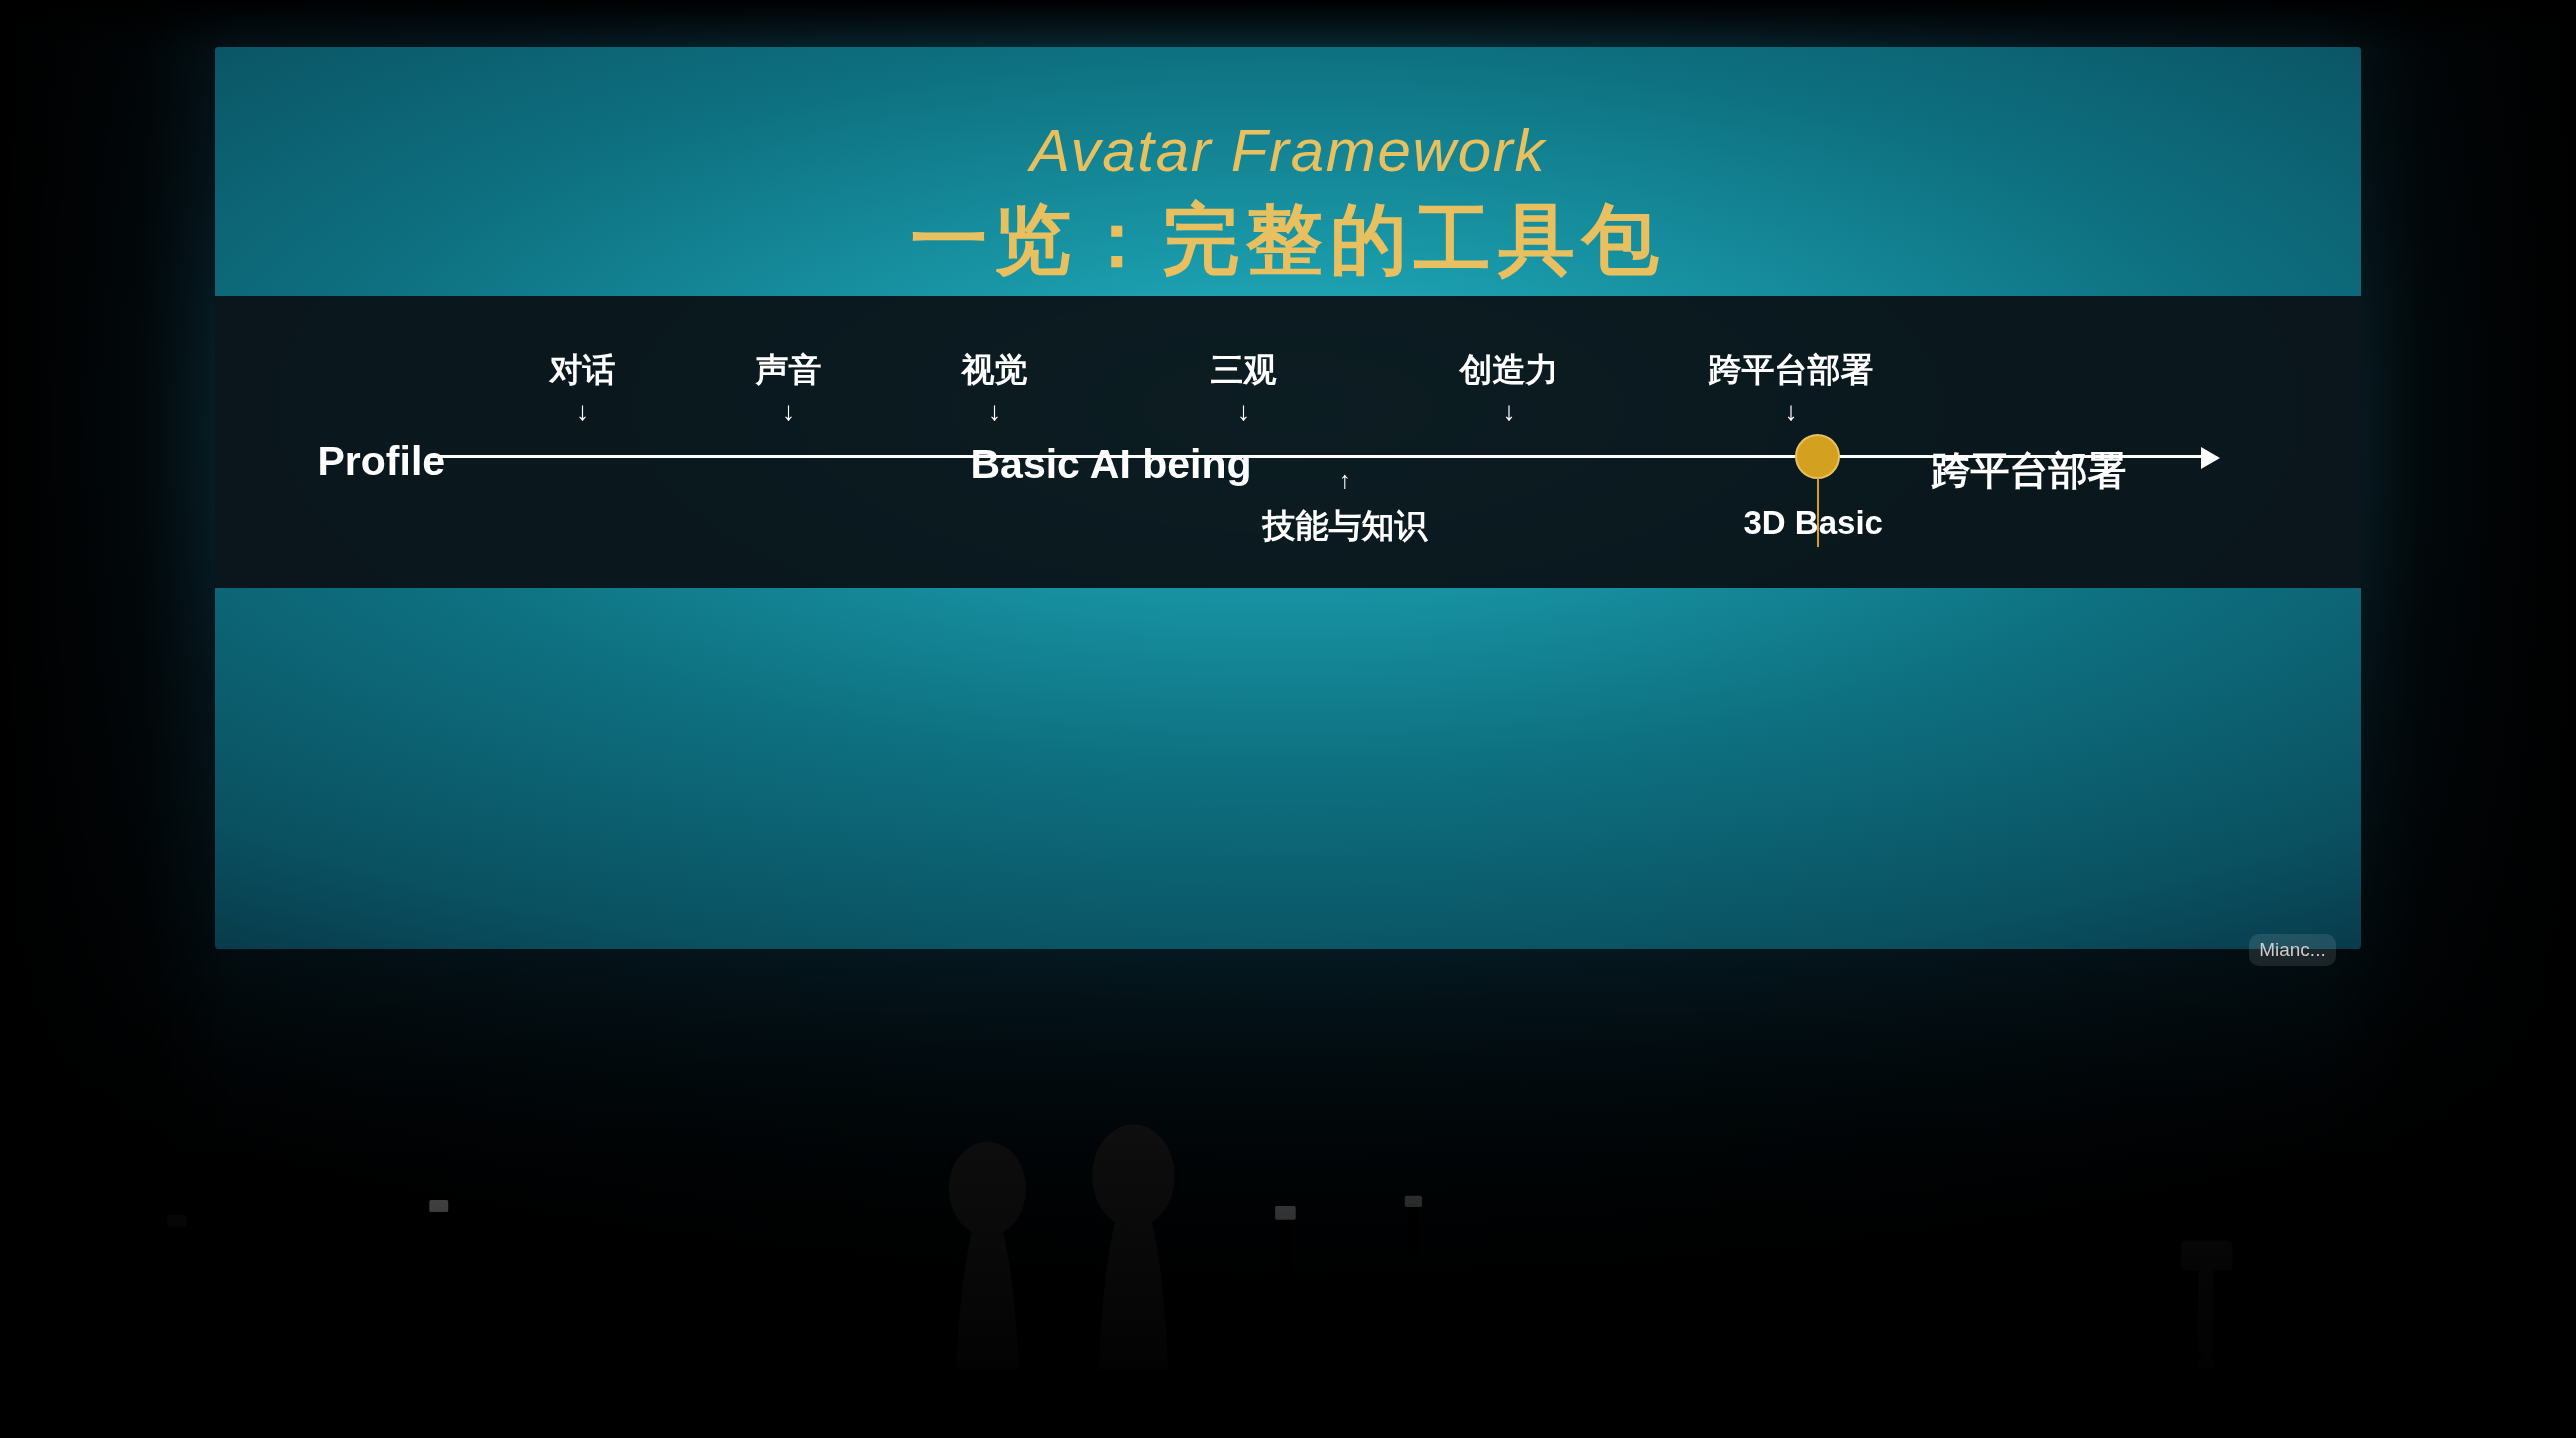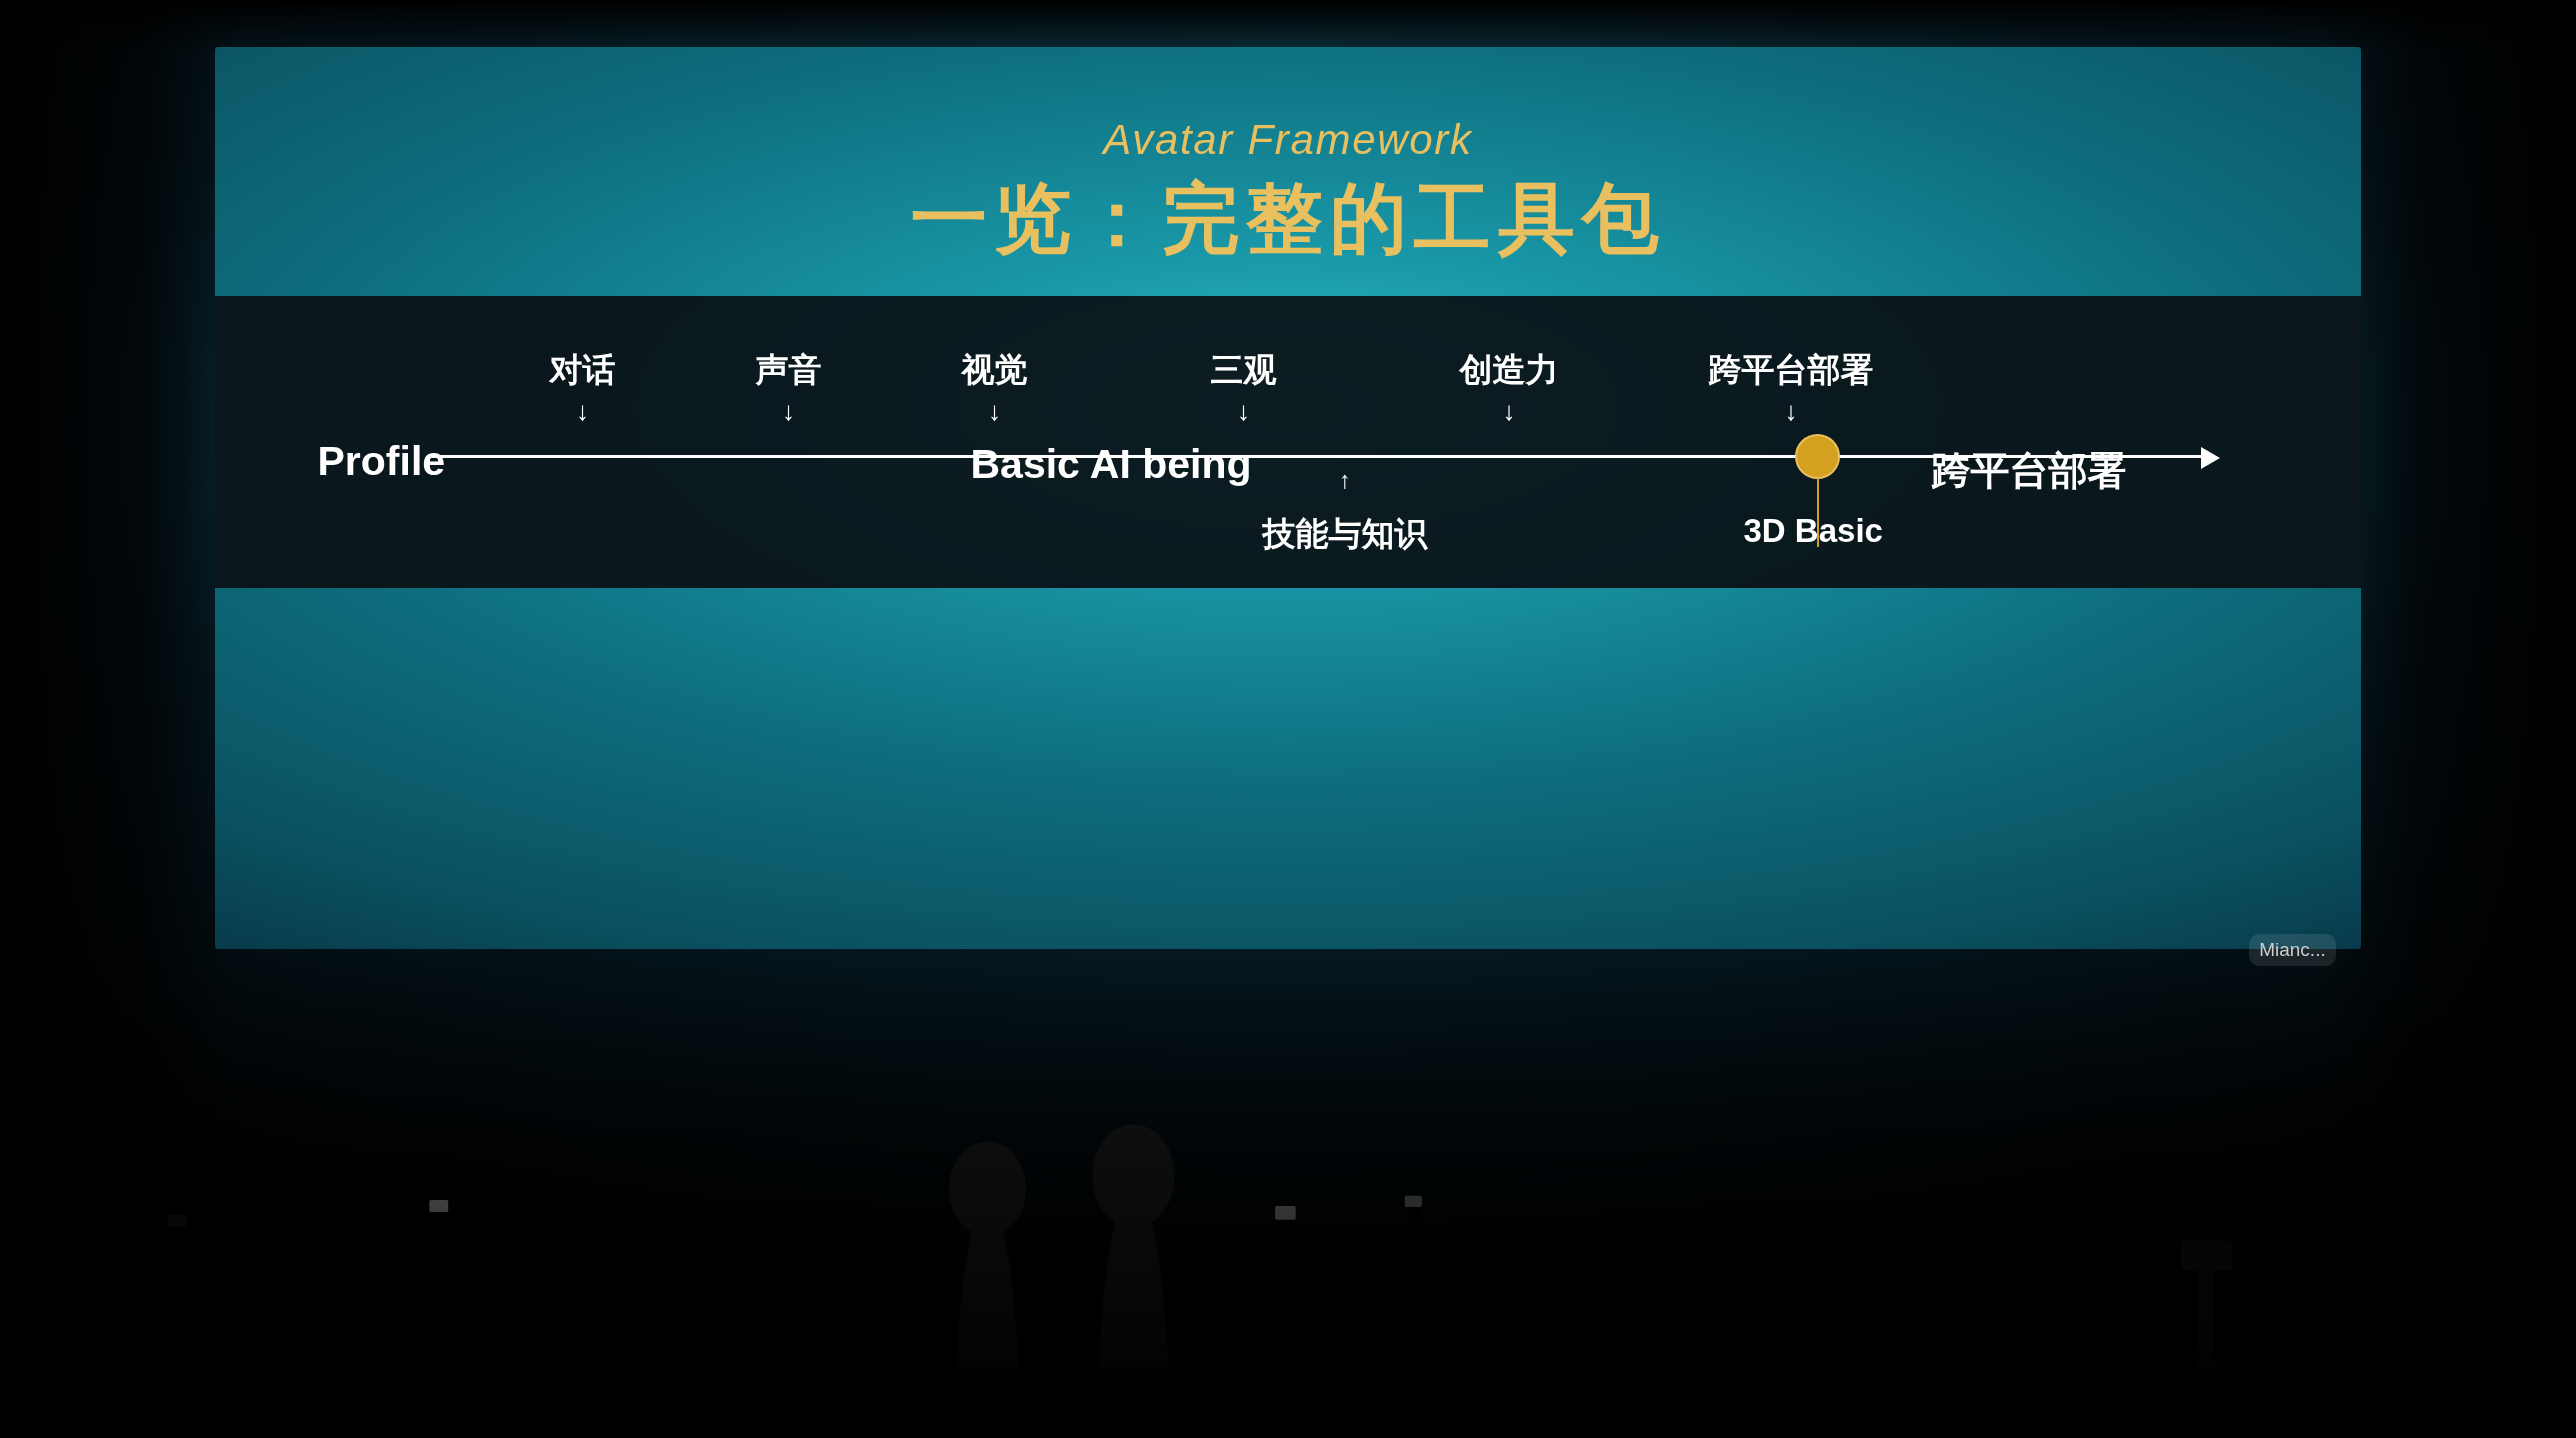--- a/index.html
+++ b/index.html
@@ -87,21 +87,21 @@
     
     .title-area {
       position: absolute;
       top: 69px;
       left: 0; right: 0;
       text-align: center;
       z-index: 2;
     }
 
     .title-english {
-      font-size: 42px;
+      font-size: 60px;
       color: #e8c060;
       font-weight: 400;
       letter-spacing: 1.7px;
       font-style: italic;
     }
 
     .title-chinese {
       font-size: 77px;
       color: #e8c060;
       font-weight: 700;
@@ -232,21 +232,21 @@
       color: #fff;
       font-size: 24px;
       text-align: center;
     }
 
     .bottom-label-text {
       color: #fff;
       font-size: 33px;
       font-weight: 600;
       display: block;
-      margin-top: 18px;
+      margin-top: 10px;
     }
 
     
     svg.audience-svg {
       position: absolute;
       bottom: 0;
       left: 0;
       width: 100%;
       height: 100%;
     }

